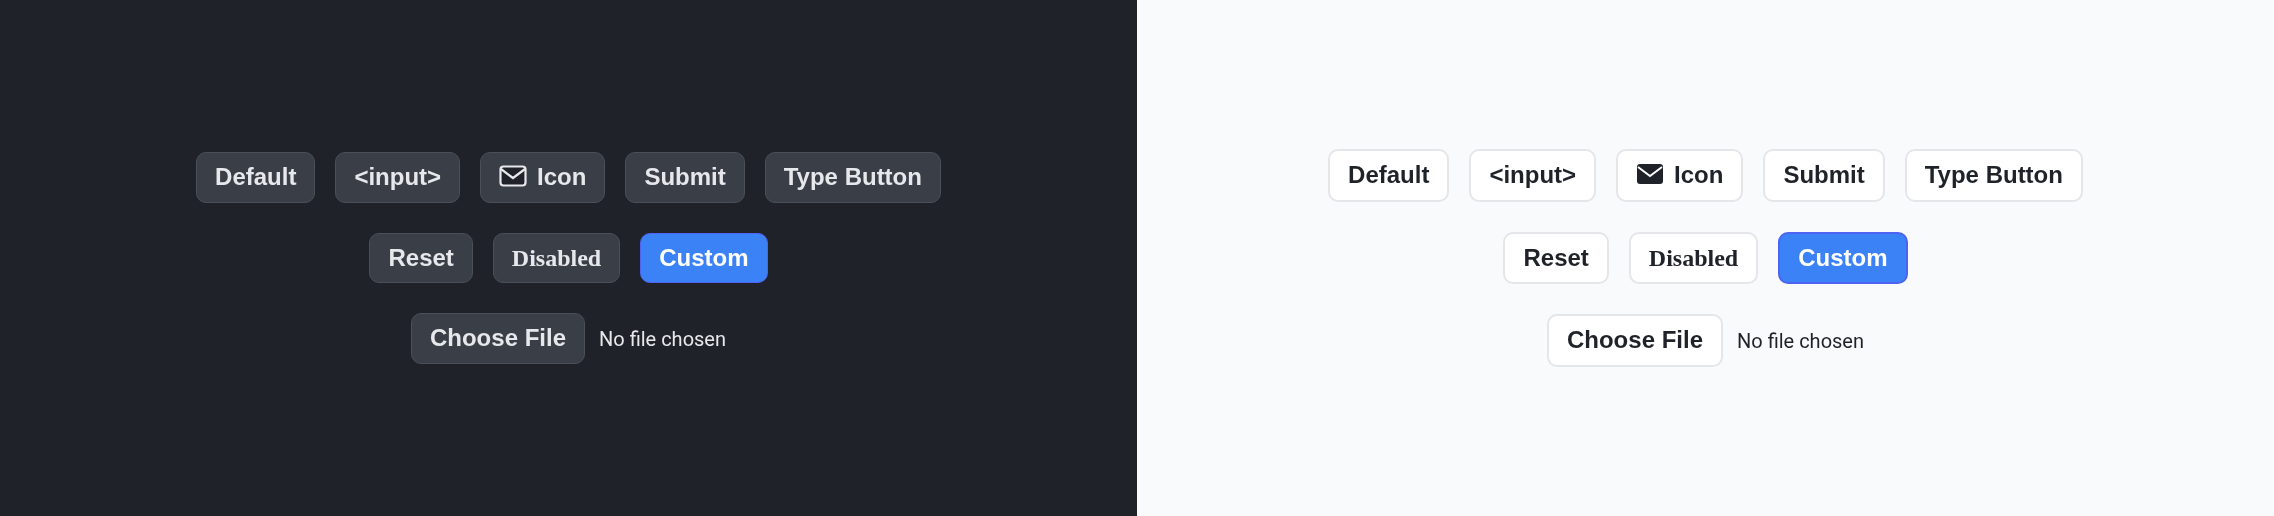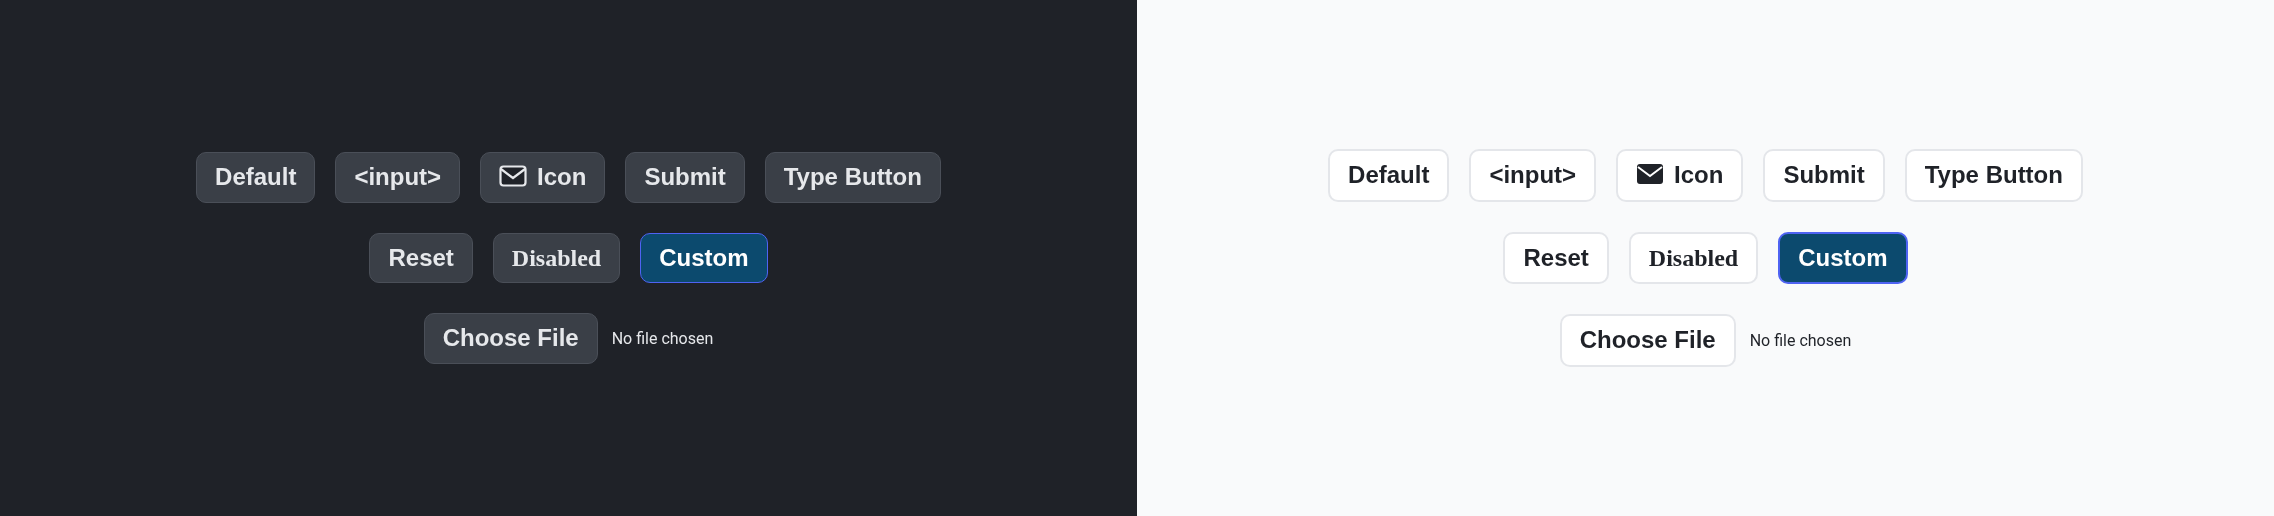--- a/index.html
+++ b/index.html
@@ -51,42 +51,42 @@
     background: #3a3f47;
     color: #e6e8eb;
     border-color: #4a4f58;
   }
   .light .btn {
     background: #ffffff;
     color: #1f2228;
     border: 2px solid #e4e6ea;
   }
   .btn.custom {
-    background: #0c4a6e;
+    background: #3b82f6;
     color: #ffffff;
     border-color: #4f63f2;
   }
   .btn.disabled {
     cursor: not-allowed;
     opacity: 1;
     font-family: Liberation Serif, serif;
   }
   .icon-svg {
     width: 28px;
     height: 24px;
     display: inline-block;
     flex-shrink: 0;
   }
   .file-row {
     display: flex;
     align-items: center;
     gap: 14px;
   }
   .file-text {
-    font-size: 16px;
+    font-size: 20px;
     font-weight: 400;
   }
   .dark .file-text { color: #e6e8eb; }
   .light .file-text { color: #1f2228; }
 </style>
 </head>
 <body>
 
 <div class="panel dark">
   <div class="row">

